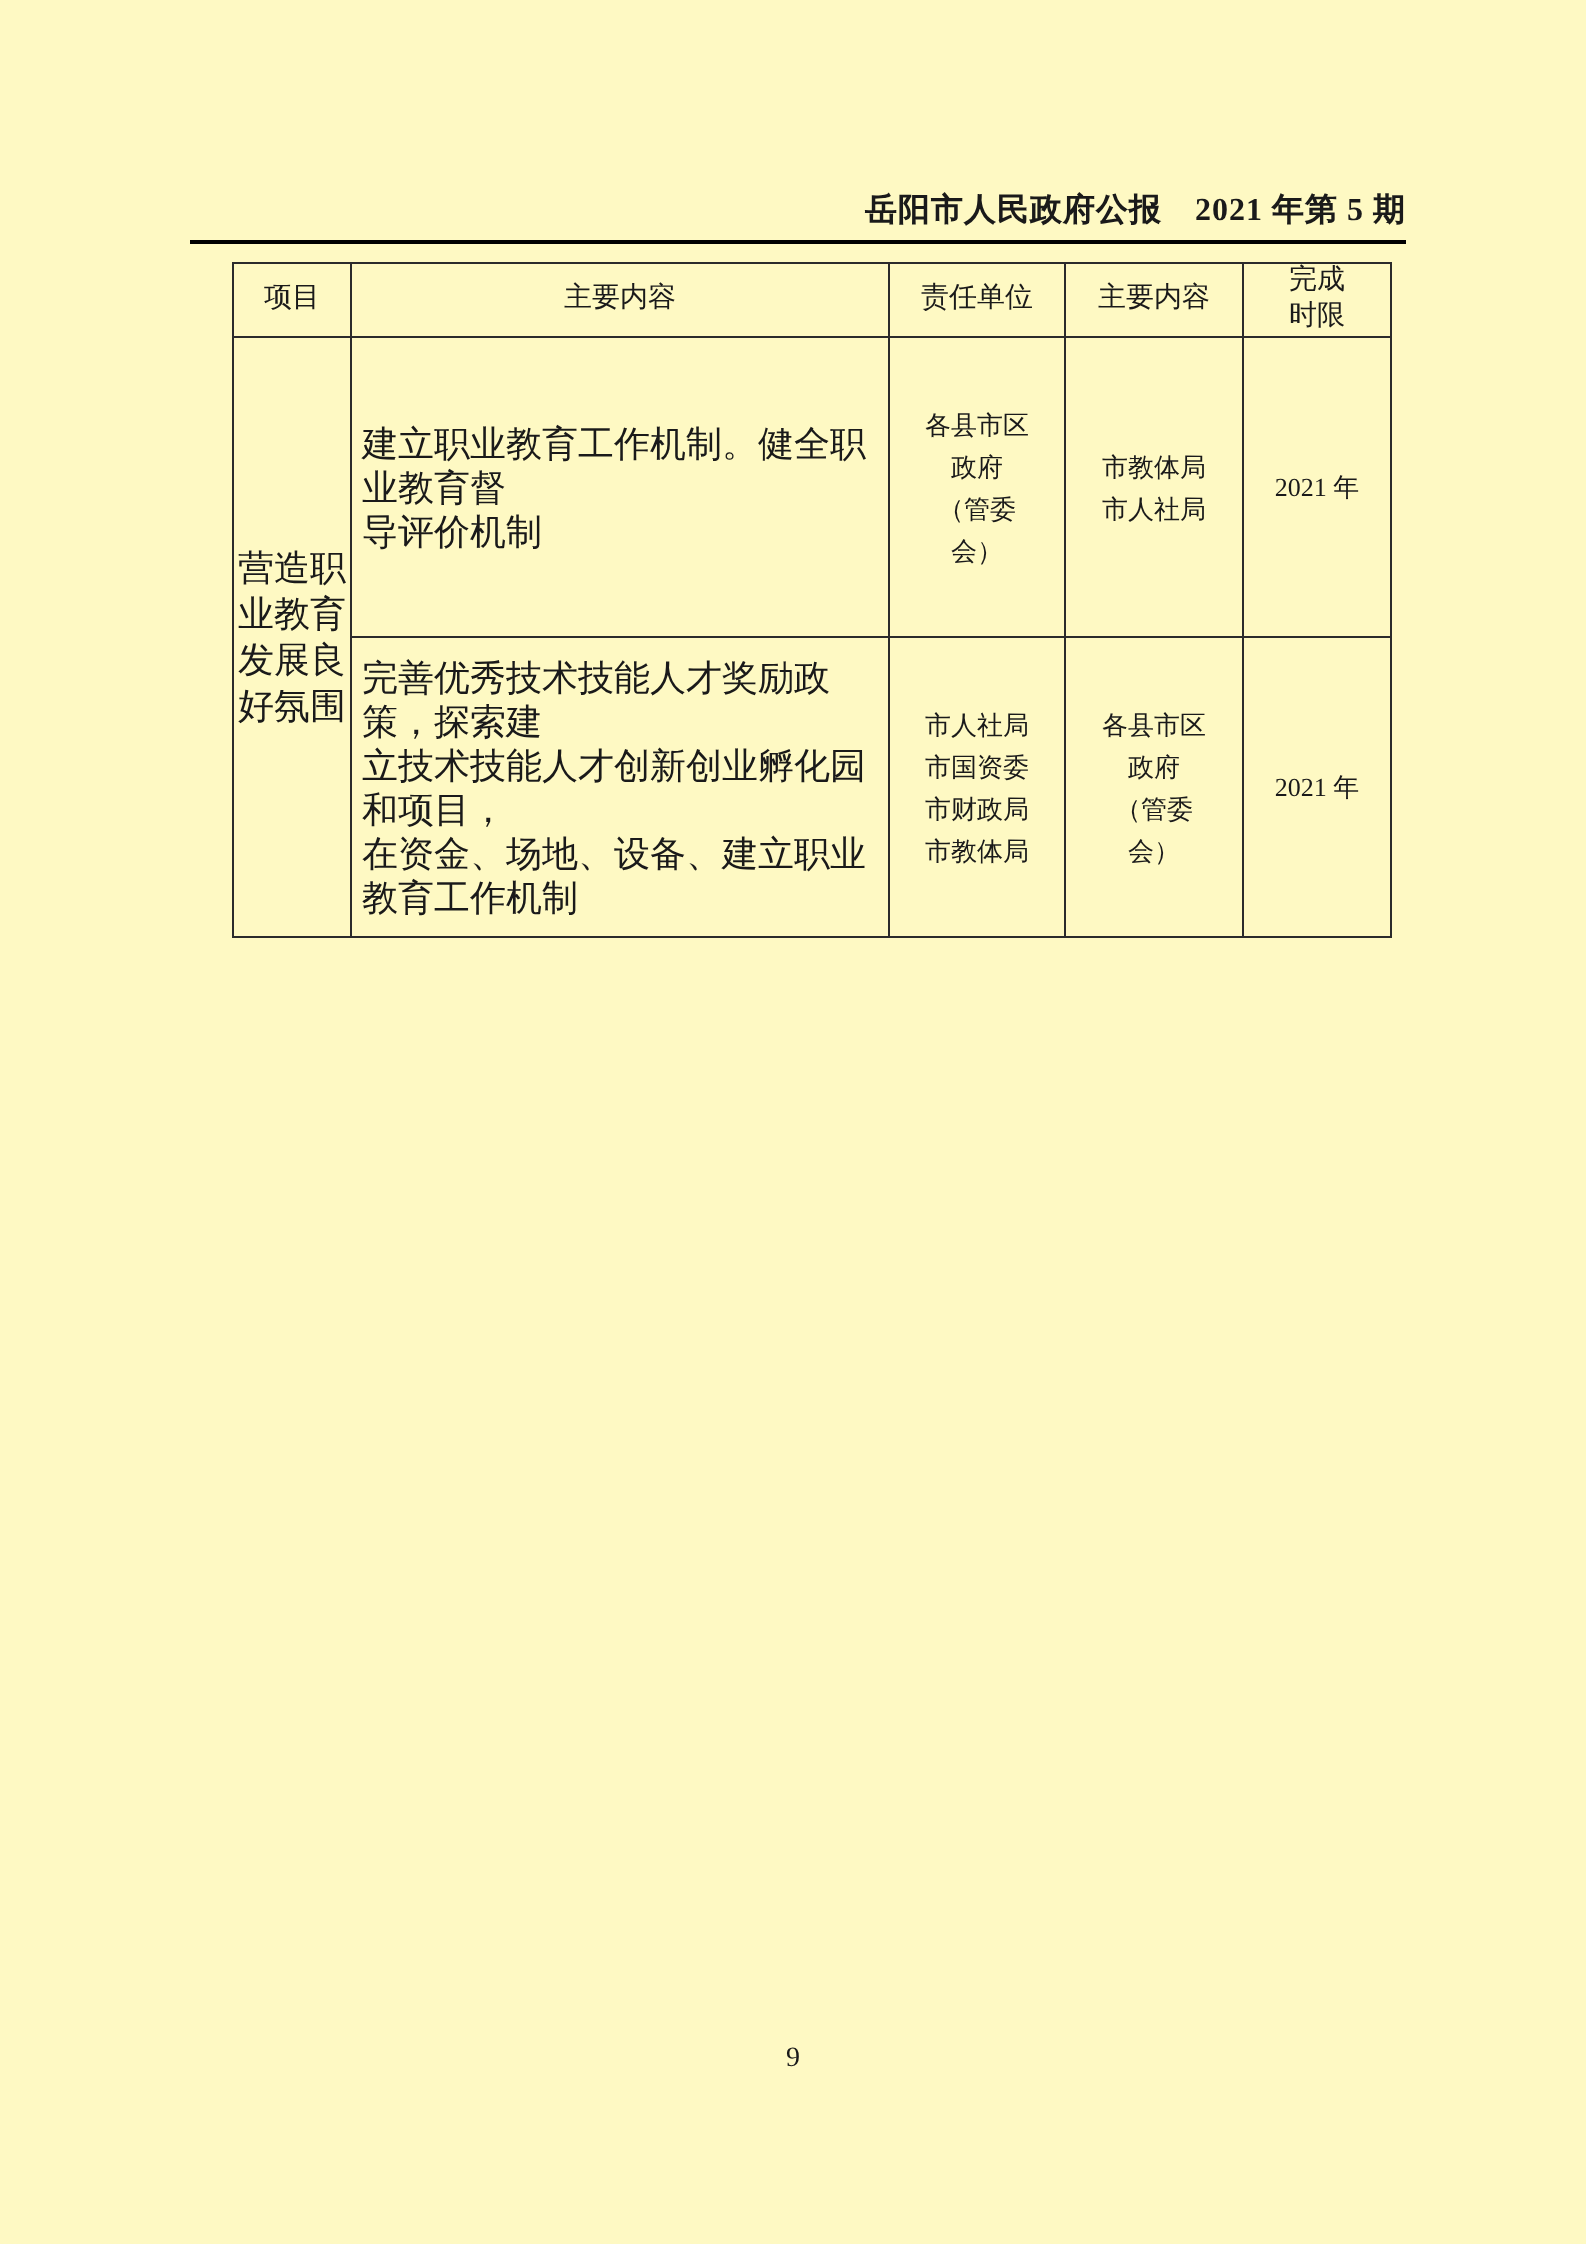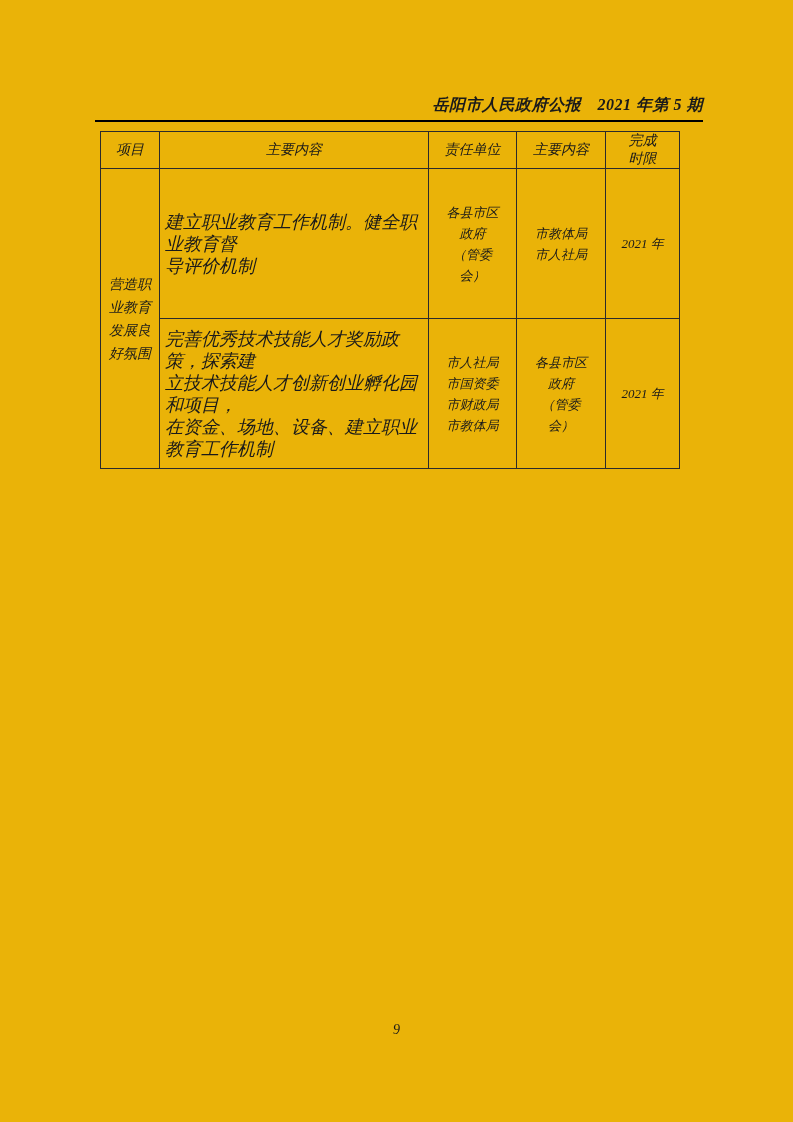--- a/index.html
+++ b/index.html
@@ -5,23 +5,22 @@
   * { margin: 0; padding: 0; box-sizing: border-box; }
   html, body { background: #ffffff; }
   body {
     font-family: "Liberation Serif", "DejaVu Serif", serif;
     color: #1a1a1a;
   }
   .page {
     position: relative;
     width: 793px;
     height: 1122px;
-    background: #eab308;
+    background: #fef9c3;
     overflow: hidden;
-    font-style: italic;
   }
   .header-text {
     position: absolute;
     top: 95px;
     left: 95px;
     width: 608px;
     text-align: right;
     font-size: 16px;
     font-weight: bold;
     letter-spacing: 0.5px;
@@ -31,42 +30,42 @@
     position: absolute;
     top: 120px;
     left: 95px;
     width: 608px;
     height: 2px;
     background: #000000;
   }
   table.doc-table {
     position: absolute;
     top: 131px;
-    left: 100px;
+    left: 116px;
     width: 579px;
     border-collapse: collapse;
     table-layout: fixed;
   }
   .doc-table th, .doc-table td {
     border: 1px solid #2b2b2b;
     vertical-align: middle;
     text-align: center;
     font-weight: normal;
     white-space: pre-line;
     overflow: hidden;
   }
   .doc-table th {
     font-size: 14px;
     line-height: 18px;
     height: 37px;
   }
   .row-body-1 { height: 150px; }
   .row-body-2 { height: 150px; }
   td.project-cell {
-    font-size: 14px;
+    font-size: 18px;
     line-height: 23px;
     padding: 0 2px;
     text-align: center;
   }
   td.content-cell {
     text-align: left;
     font-size: 18px;
     line-height: 22px;
     padding: 4px 5px;
   }

